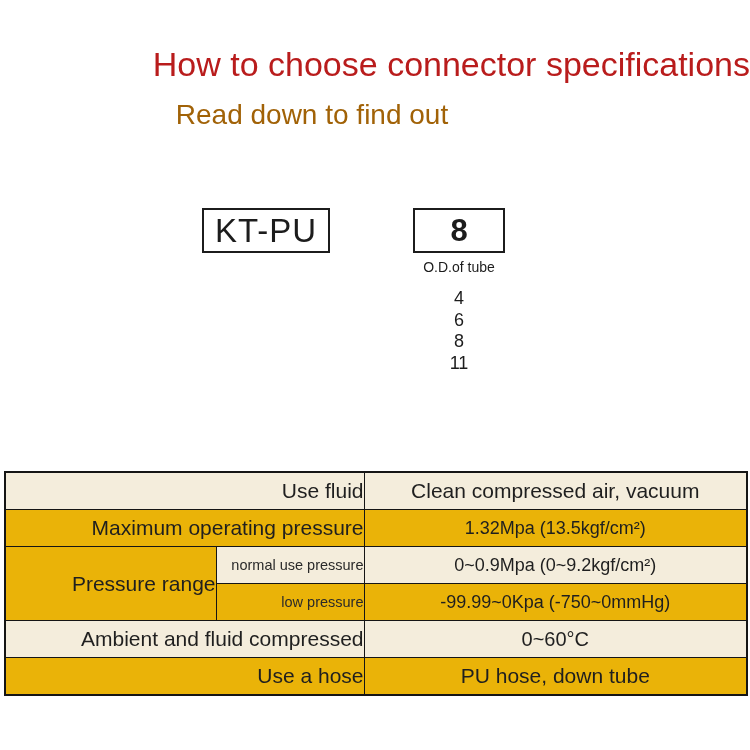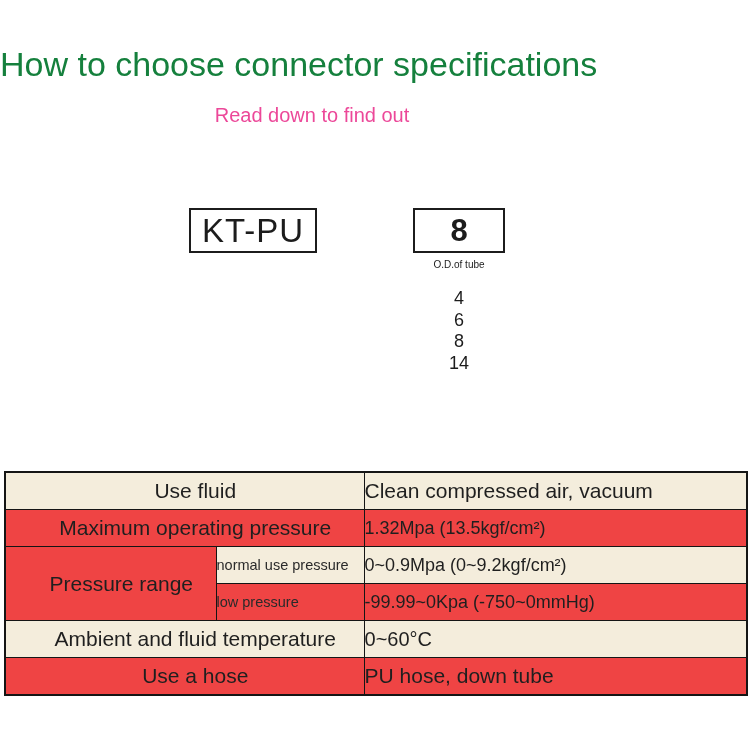--- a/index.html
+++ b/index.html
@@ -16,67 +16,67 @@
     overflow: hidden;
     color: #1f1f1f;
   }
 
   
   .title {
     position: absolute;
     top: 45px;
     left: 0;
     width: 750px;
-    text-align: left;
+    text-align: right;
     font-size: 34px;
     line-height: 38px;
-    color: #15803d;
+    color: #b91c1c;
   }
   .subtitle {
     position: absolute;
     top: 101px;
     left: 0;
     width: 624px;
     text-align: center;
-    font-size: 20px;
+    font-size: 28px;
     line-height: 28px;
-    color: #ec4899;
+    color: #a16207;
   }
 
   
   .code-box {
     position: absolute;
     top: 208px;
     height: 45px;
     border: 2px solid #1c1c1c;
     box-sizing: border-box;
     background: #ffffff;
     display: flex;
     align-items: center;
     justify-content: center;
   }
-  .box-series { left: 189px; width: 128px; }
+  .box-series { left: 202px; width: 128px; }
   .box-size   { left: 413px; width: 92px;  }
   .series-text {
     font-size: 33px;
     letter-spacing: 1px;
     color: #1c1c1c;
   }
   .size-text {
     font-size: 31px;
     font-weight: bold;
     color: #1c1c1c;
   }
   .size-caption {
     position: absolute;
     top: 259px;
     left: 389px;
     width: 140px;
     text-align: center;
-    font-size: 10px;
+    font-size: 14px;
     color: #1c1c1c;
   }
   .size-options {
     position: absolute;
     top: 288px;
     left: 389px;
     width: 140px;
     text-align: center;
     font-size: 18px;
     line-height: 21.5px;
@@ -91,38 +91,38 @@
     width: 742px;
     border-collapse: collapse;
     table-layout: fixed;
     border: 2px solid #151515;
   }
   .spec-table td {
     border: 1px solid #151515;
     height: 36px;
     padding: 0;
     vertical-align: middle;
-    background: #ef4444;
+    background: #eab308;
     color: #1f1f1f;
     overflow: hidden;
     white-space: nowrap;
   }
   .spec-table td.beige { background: #f4eddc; }
   td.lbl {
-    text-align: center;
+    text-align: right;
     padding-left: 21px;
     font-size: 21px;
   }
   td.sublbl {
-    text-align: left;
+    text-align: right;
     font-size: 14.5px;
     color: #2a2a2a;
   }
   td.val {
-    text-align: left;
+    text-align: center;
     font-size: 18px;
   }
   td.val-lg { font-size: 21px; }
   td.val-sm { font-size: 20px; }
 </style>
 </head>
 <body>
 
 <div class="canvas">
 
@@ -136,21 +136,21 @@
   <div class="code-box box-size">
     <span class="size-text">8</span>
   </div>
 
   <div class="size-caption">O.D.of tube</div>
 
   <div class="size-options">
     <div>4</div>
     <div>6</div>
     <div>8</div>
-    <div>14</div>
+    <div>11</div>
   </div>
 
   <table class="spec-table">
     <colgroup>
       <col style="width:211px">
       <col style="width:148px">
       <col style="width:383px">
     </colgroup>
     <tbody>
       <tr>
@@ -164,21 +164,21 @@
       <tr>
         <td rowspan="2" class="lbl">Pressure range</td>
         <td class="sublbl beige">normal use pressure</td>
         <td class="val beige">0~0.9Mpa (0~9.2kgf/cm²)</td>
       </tr>
       <tr>
         <td class="sublbl">low pressure</td>
         <td class="val">-99.99~0Kpa (-750~0mmHg)</td>
       </tr>
       <tr>
-        <td colspan="2" class="lbl beige">Ambient and fluid temperature</td>
+        <td colspan="2" class="lbl beige">Ambient and fluid compressed</td>
         <td class="val val-sm beige">0~60°C</td>
       </tr>
       <tr>
         <td colspan="2" class="lbl">Use a hose</td>
         <td class="val val-lg">PU hose, down tube</td>
       </tr>
     </tbody>
   </table>
 
 </div>

